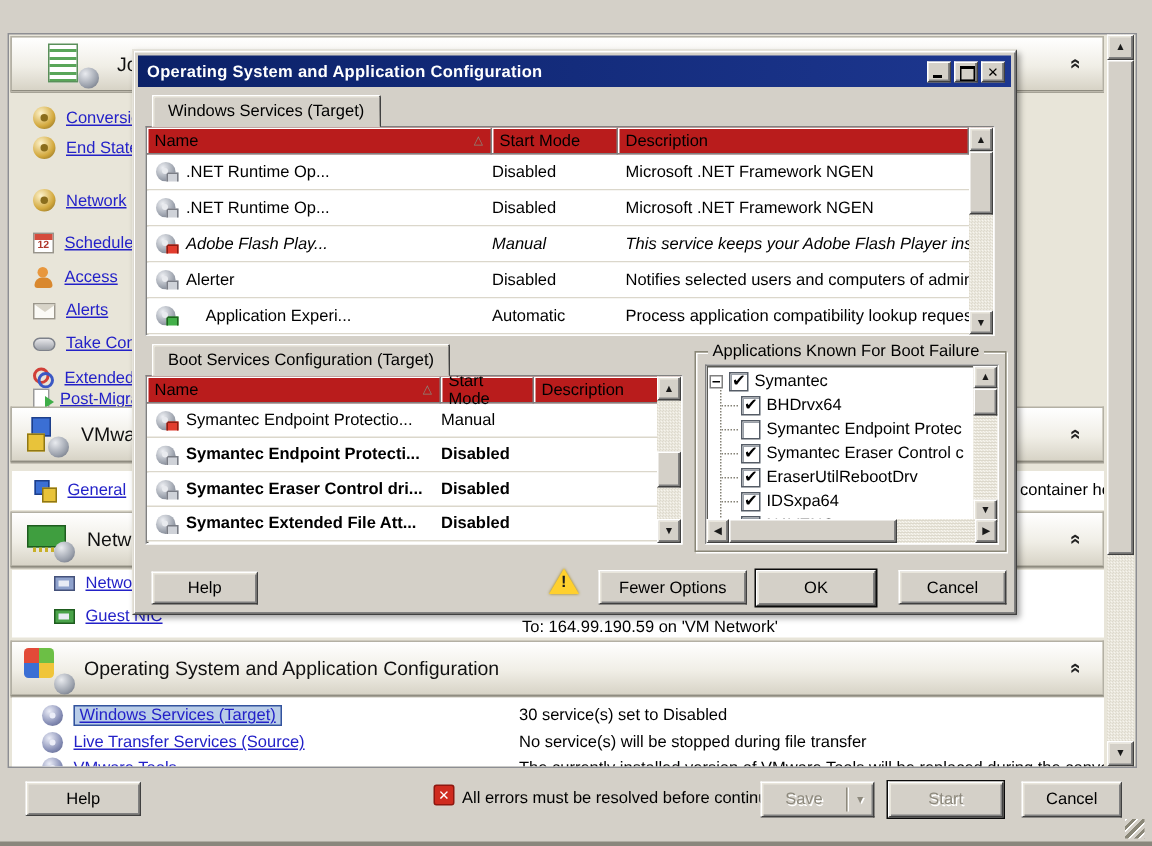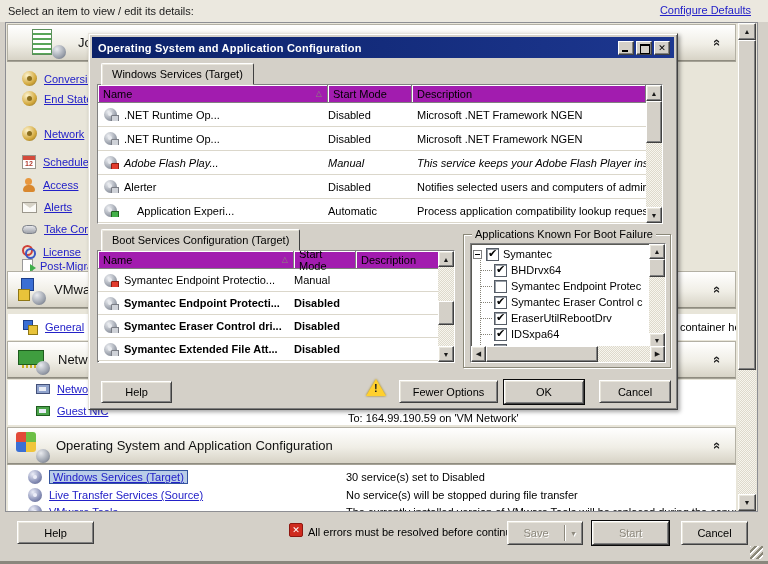--- a/index.html
+++ b/index.html
@@ -131,21 +131,21 @@
   .tbtn.min::after { content:""; position:absolute; left:3px; bottom:2px; width:6px; height:2px; background:#000; }
   .tbtn.max::after { content:""; position:absolute; left:3px; top:2px; width:8px; height:7px;
                      border:1px solid #000; border-top-width:2px; }
   .tbtn.cls::after { content:"✕"; position:absolute; left:0; top:0; right:0; bottom:0; font-size:9px;
                      font-weight:bold; text-align:center; line-height:12px; }
   .tab { position:absolute; height:22px; background:#d4d0c8; border:1px solid; z-index:2;
          border-color:#fff #404040 #d4d0c8 #fff; box-shadow:inset 1px 1px 0 #e9e6dc;
          border-radius:2px 2px 0 0; display:flex; align-items:center; padding:0 10px; }
   .tbl { position:absolute; background:#fff; border:1px solid; border-color:#808080 #fff #fff #808080;
          box-shadow:inset 1px 1px 0 #5a5a55; overflow:hidden; }
-  .thead { display:flex; height:18px; background:#a21caf; }
+  .thead { display:flex; height:18px; background:#b91c1c; }
   .th { border-right:1px solid #808080; border-bottom:1px solid #808080;
         box-shadow:inset 1px 1px 0 #fff; padding:0 5px; display:flex; align-items:center; flex:none; }
   .sort { margin-left:auto; font-size:8px; color:#8b887b; }
   .sort::after { content:"△"; }
   .trow { display:flex; align-items:center; border-bottom:1px solid #dbd7cb; background:#fff; }
   .cell { white-space:nowrap; overflow:hidden; flex:none; }
   .c-ic { display:flex; align-items:center; gap:7px; padding-left:6px; }
   .grp { position:absolute; border:1px solid #8a8778; box-shadow:inset 1px 1px 0 #fff,1px 1px 0 #fff; }
   .grp > .glabel { position:absolute; top:-7px; left:8px; background:#d4d0c8; padding:0 3px; white-space:nowrap; }
   .treebox { position:absolute; background:#fff; border:1px solid; border-color:#808080 #fff #fff #808080;
@@ -165,24 +165,20 @@
           border-bottom:17px solid #ffd02e; position:relative;
           filter:drop-shadow(0 0 1px #9c7c07); }
   .warn::after { content:"!"; position:absolute; left:-2px; top:3px; font-size:11px; font-weight:bold; color:#1a1a1a; }
   .selitem { background:#b9cde8; border:1px solid #33539e; padding:0 3px; }
 </style>
 </head>
 <body>
 
 <div class="screen">
 
-  <div class="topbar abs">
-    <span class="inst">Select an item to view / edit its details:</span>
-    <a class="link cfg">Configure Defaults</a>
-  </div>
 
   <div class="panel abs">
 
     <div class="sechead" style="top:1px; padding-left:24px; gap:14px;">
       <span class="ic jobicon">
           <span class="doc"></span>
           <span class="gear"></span>
         </span>
       <span class="title">Job Configuration</span>
       <span class="chev"></span>
@@ -211,21 +207,21 @@
     <div class="nav-item" style="left:16px; top:178px;">
       <span class="ic envelope"></span>
       <a class="link">Alerts</a>
     </div>
     <div class="nav-item" style="left:16px; top:200px;">
       <span class="ic controller"></span>
       <a class="link">Take Control</a>
     </div>
     <div class="nav-item" style="left:16px; top:222px;">
       <span class="ic keys"></span>
-      <a class="link">License</a>
+      <a class="link">Extended</a>
     </div>
     <div class="nav-item" style="left:16px; top:236px;">
       <span class="ic docarrow"></span>
       <a class="link">Post-Migration</a>
     </div>
 
     <div class="sechead" style="top:248px; padding-left:10px; gap:10px;">
       <span class="ic cubes">
           <span class="gear"></span>
         </span>

